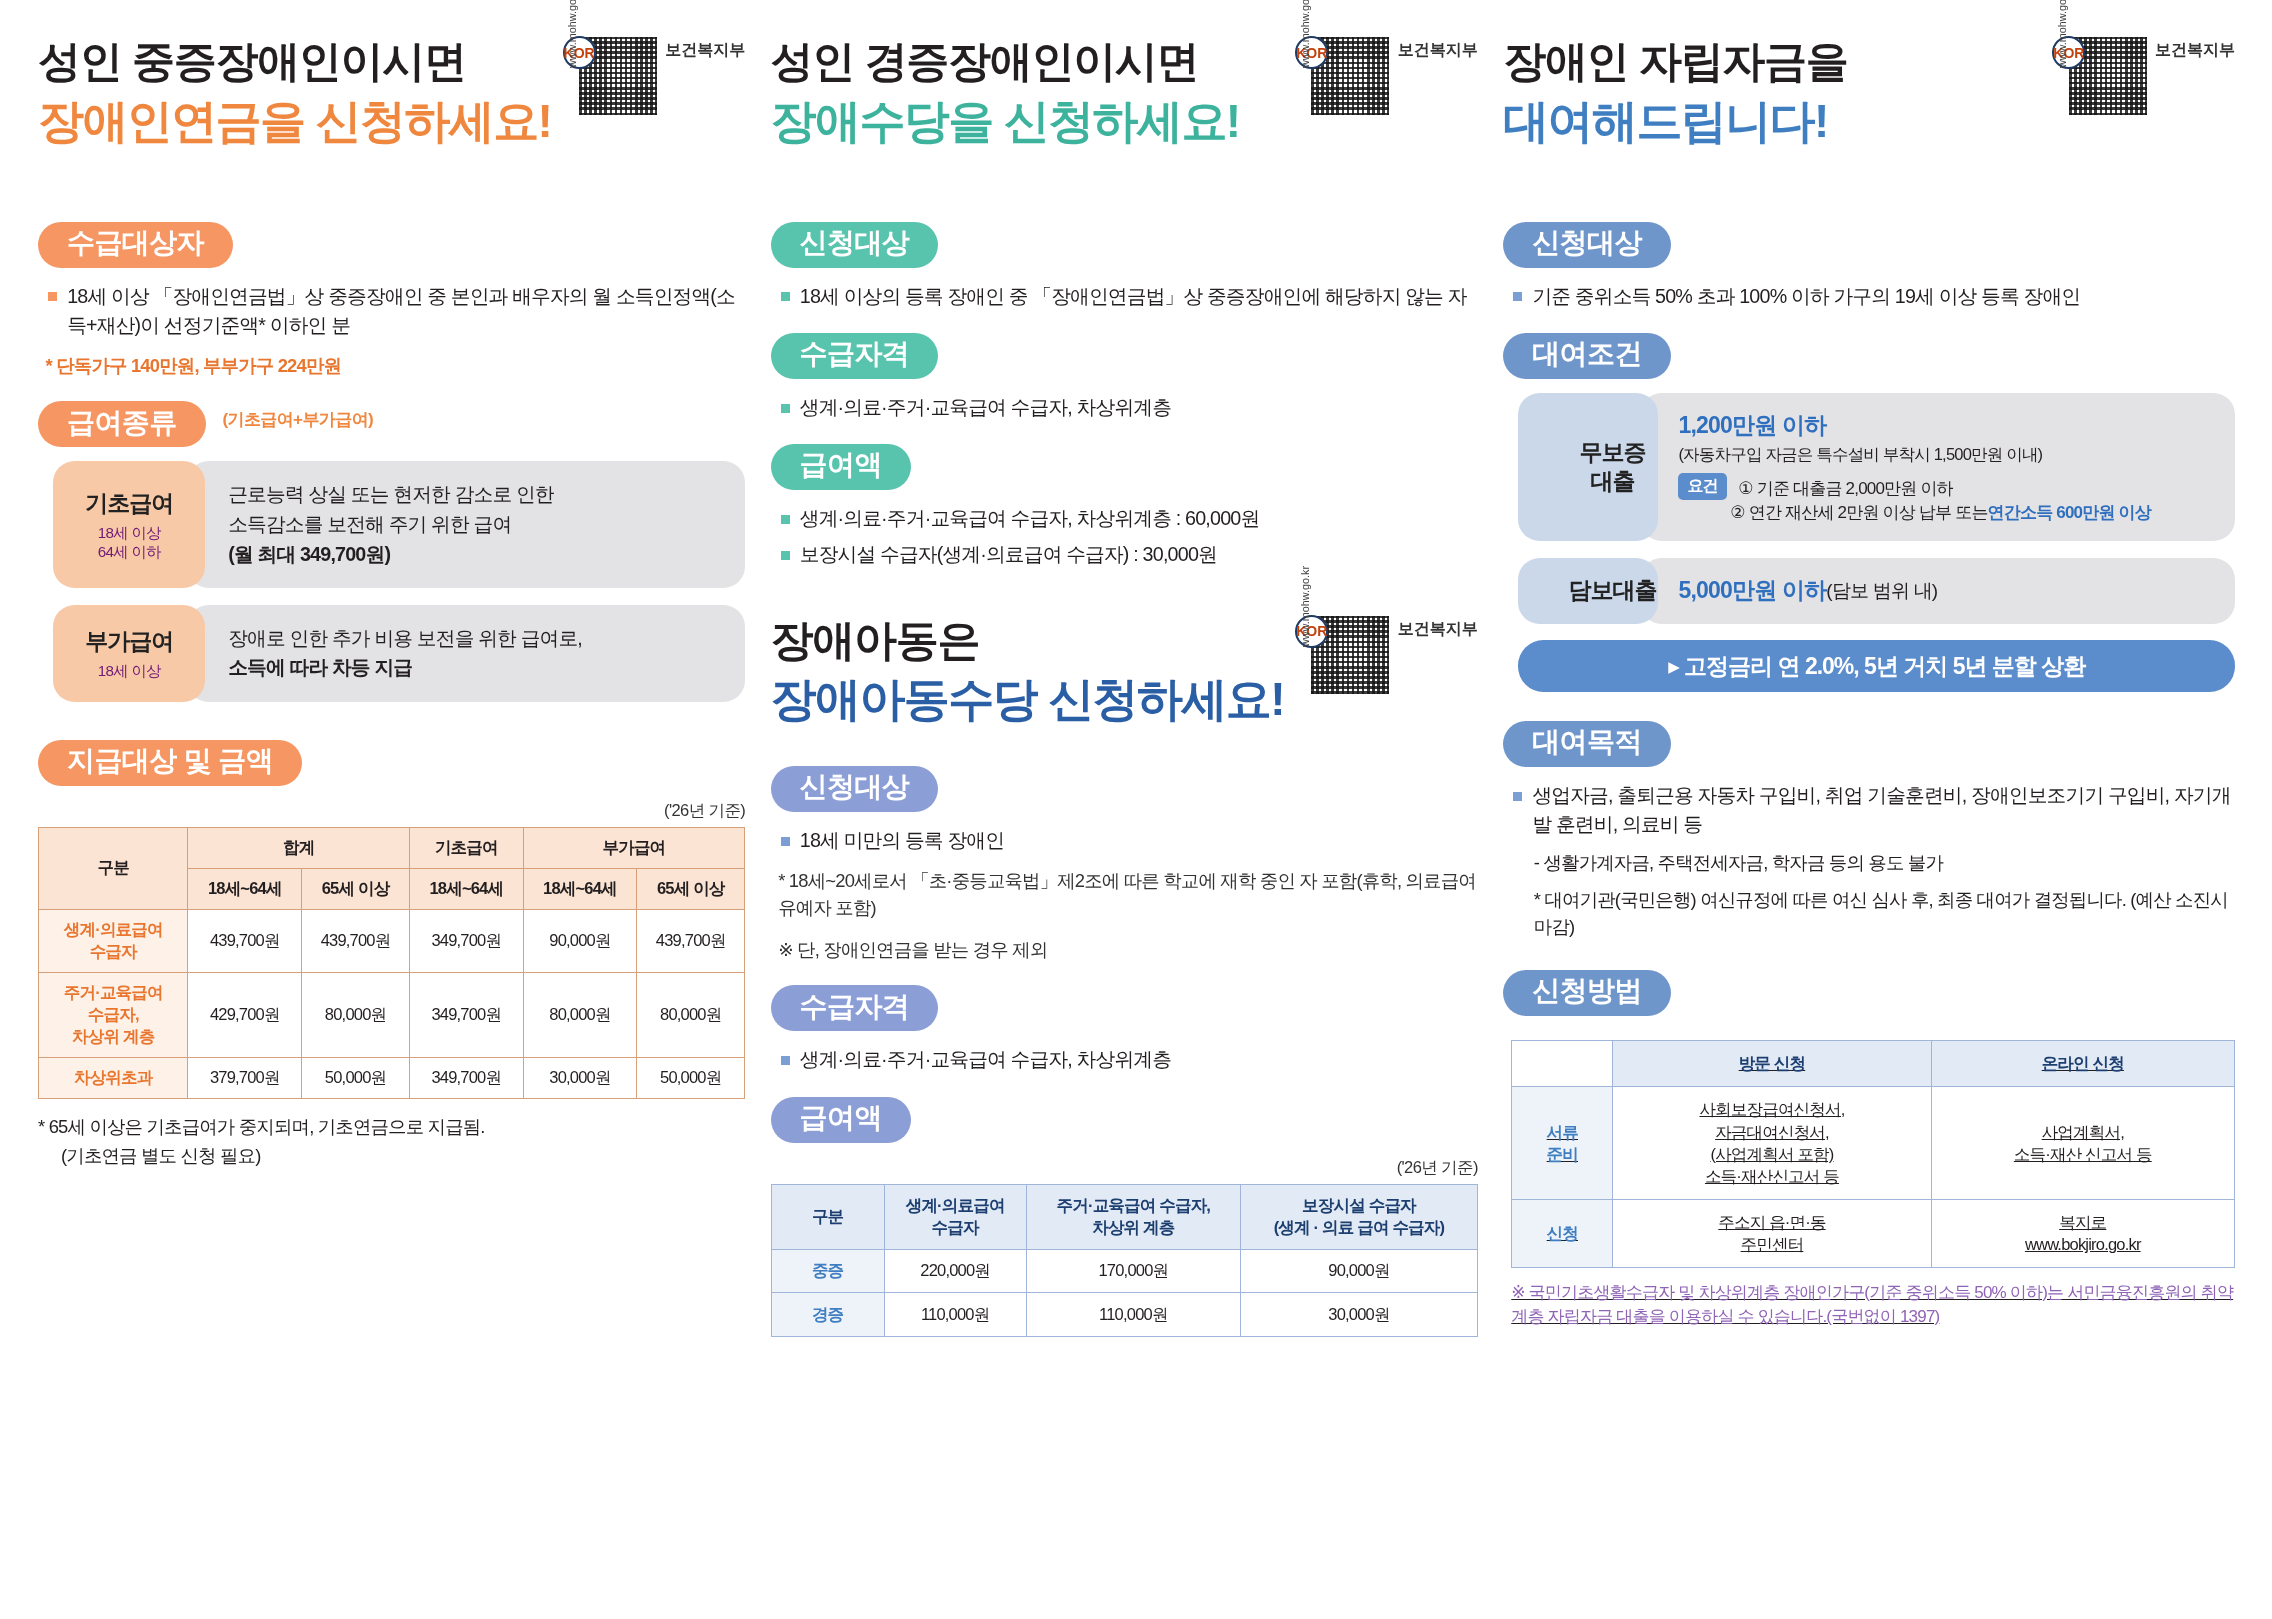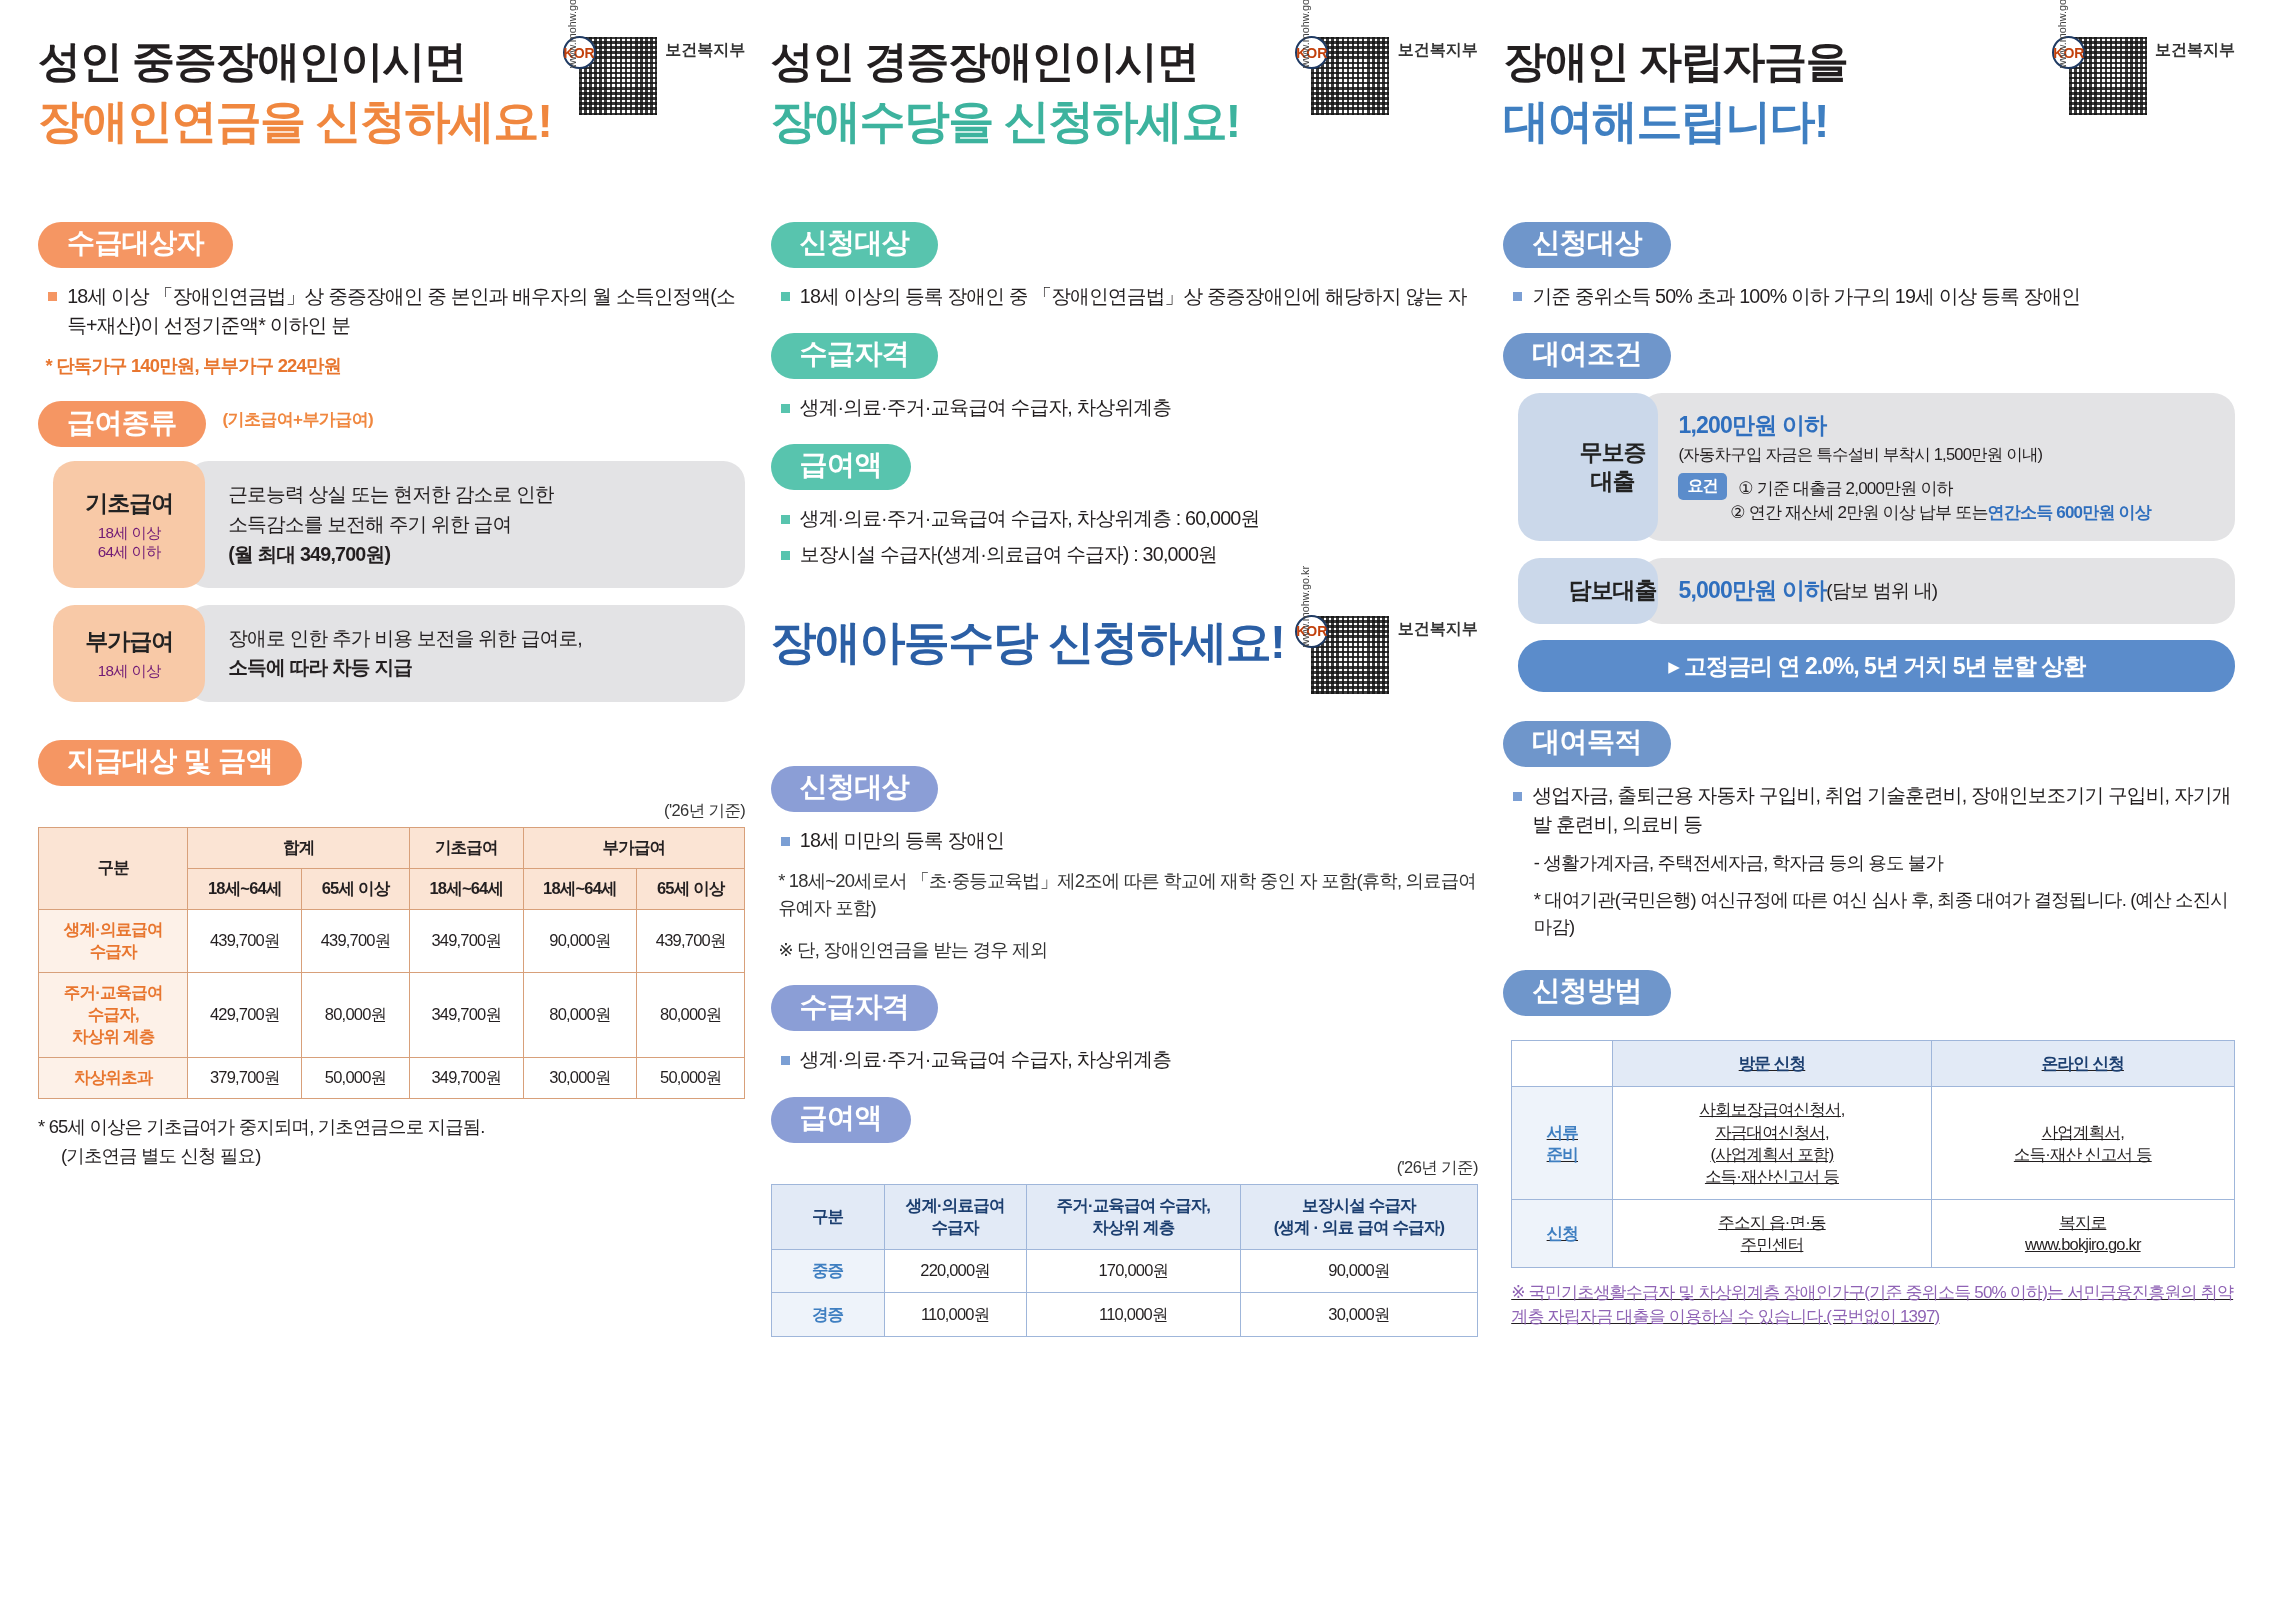--- a/index.html
+++ b/index.html
@@ -338,20 +338,21 @@
       <div class="pill pill-green">급여액</div>
       <div class="sec-body">
         <ul class="bl bl-green">
           <li>생계·의료·주거·교육급여 수급자, 차상위계층 : 60,000원</li>
           <li>보장시설 수급자(생계·의료급여 수급자) : 30,000원</li>
         </ul>
       </div>
     </div>
 
     <div class="hdr" style="margin-top:44px; min-height:146px;">
+      <div class="title1">장애아동은</div>
       <div class="title2 t-navy">장애아동수당 신청하세요!</div>
       <div class="qrbox">
         <div class="qr-wrap">
           <div class="qr"></div>
           <div class="qr-badge">KOR</div>
           <div class="qr-url">www.mohw.go.kr</div>
         </div>
         <div class="ministry">보건복지부</div>
       </div>
     </div>

